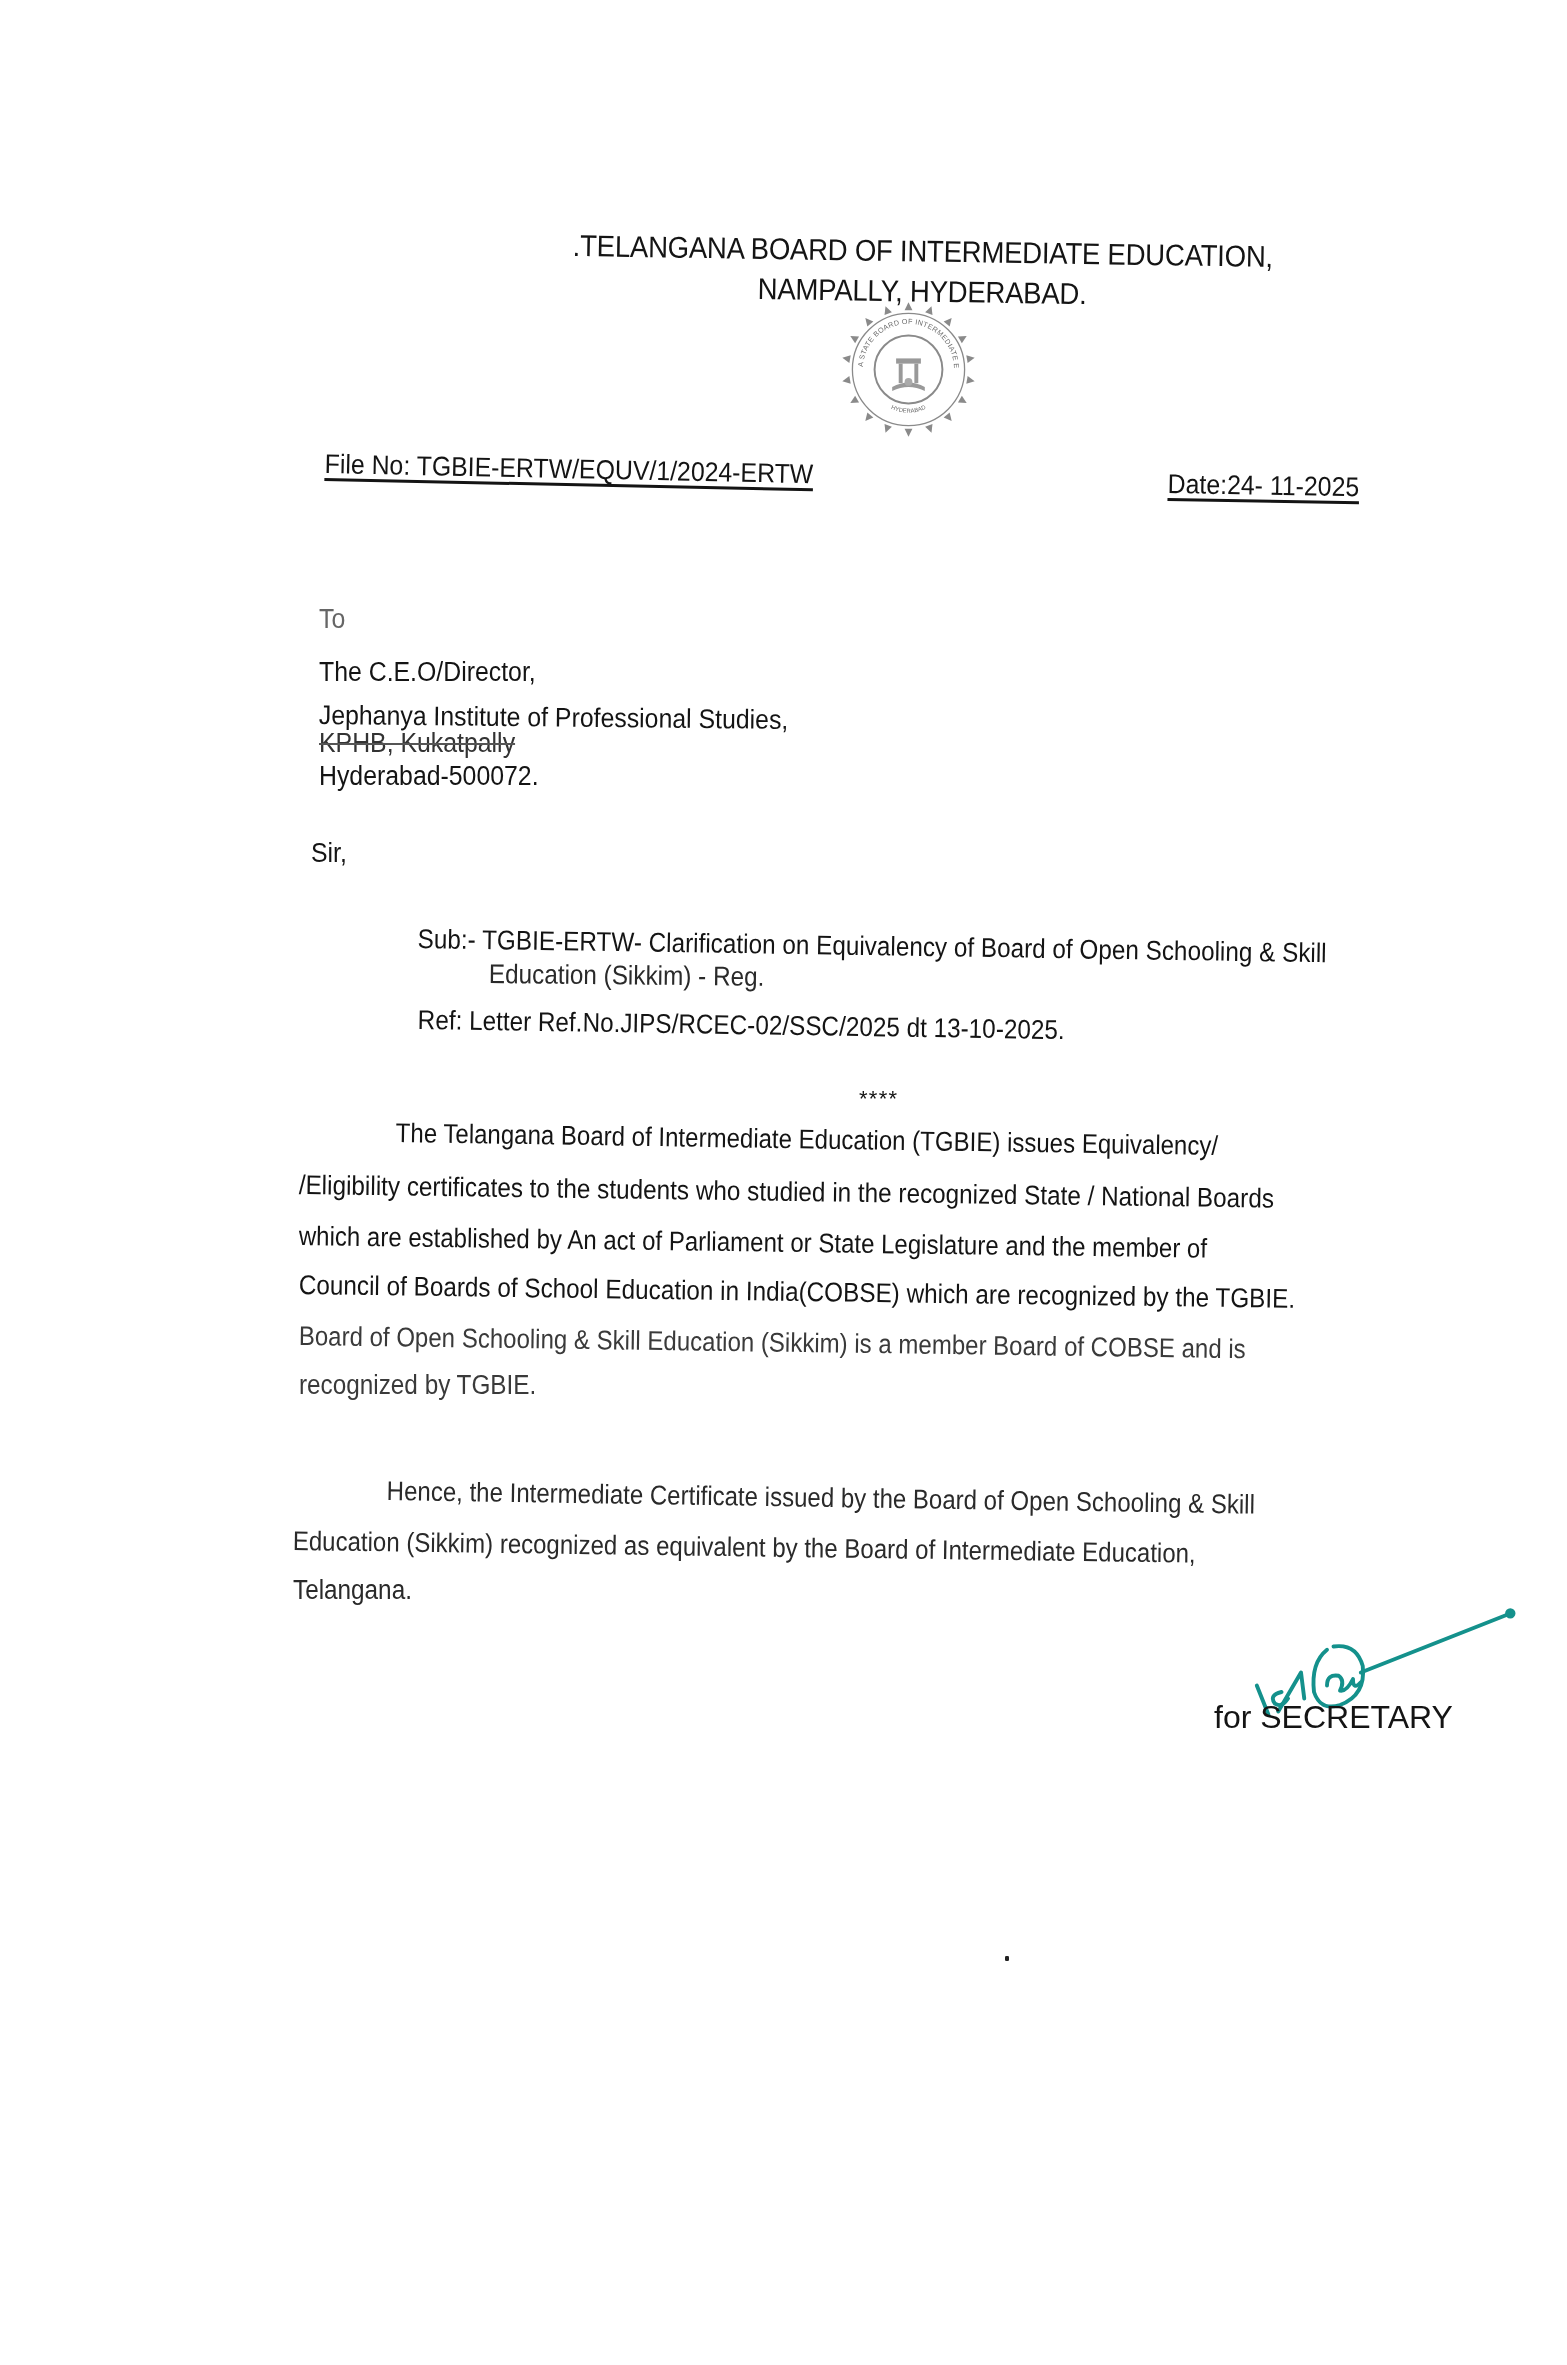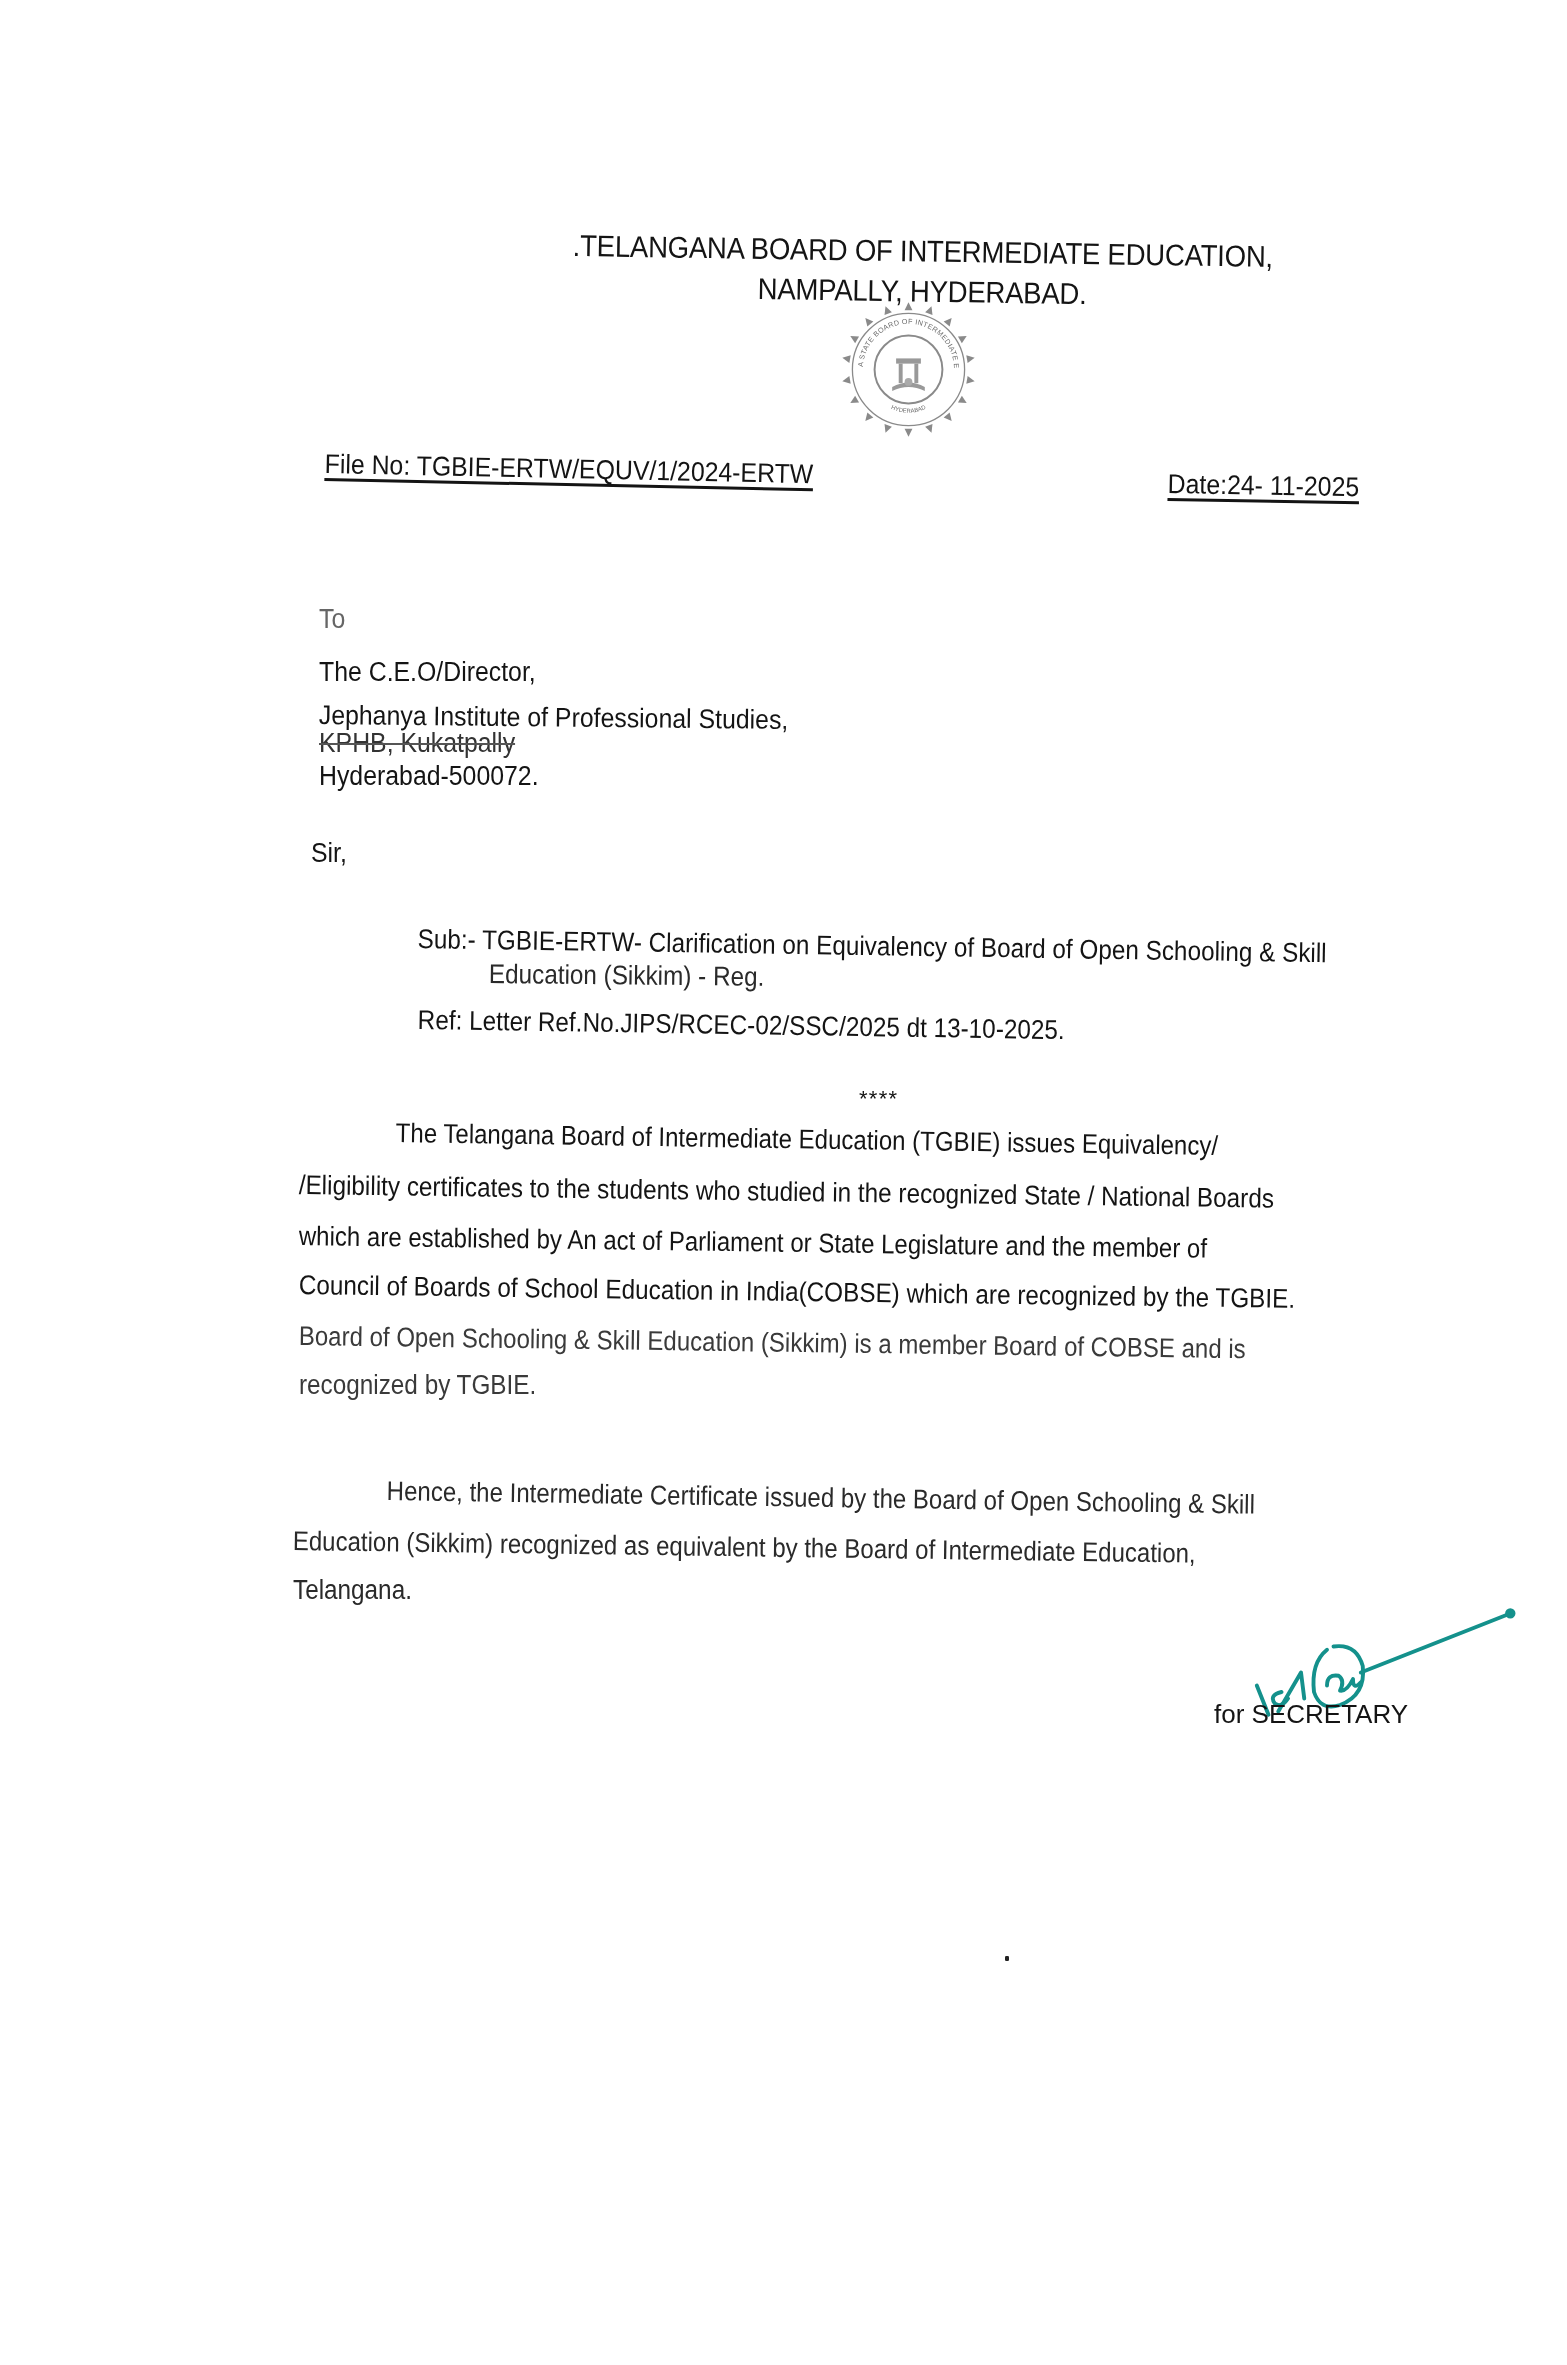--- a/index.html
+++ b/index.html
@@ -22,21 +22,21 @@
   .sir { top:838px; left:311px; }
   .sub { font-size:27px; transform-origin:left top; }
   .sub1 { left:418px; top:924px; transform:rotate(0.9deg) scaleX(0.9); }
   .sub2 { left:489px; top:959px; transform:rotate(0.6deg) scaleX(0.9); color:#2a2a2a; }
   .ref { left:418px; top:1005px; transform:rotate(0.9deg) scaleX(0.9); }
   .stars { left:859px; top:1086px; font-size:22px; letter-spacing:1.3px; }
   .para { font-size:27px; transform-origin:left top; }
   .p1 { left:292px; width:1171px; }
   .para .line { position:absolute; left:0; white-space:nowrap; transform-origin:left top; }
   .sig { left:1249px; top:1601px; width:273px; height:117px; }
-  .secretary { left:1214px; top:1699px; font-size:26px; }
+  .secretary { left:1214px; top:1699px; font-size:32px; }
   .dot { position:absolute; width:3.9px; height:5.2px; background:#222; border-radius:1.3px; }
 </style>
 </head>
 <body>
 
 <div class="abs header h1">.TELANGANA BOARD OF INTERMEDIATE EDUCATION,</div>
 <div class="abs header h2">NAMPALLY, HYDERABAD.</div>
 
 <svg class="abs emblem" viewBox="0 0 210 210">
   <defs>

